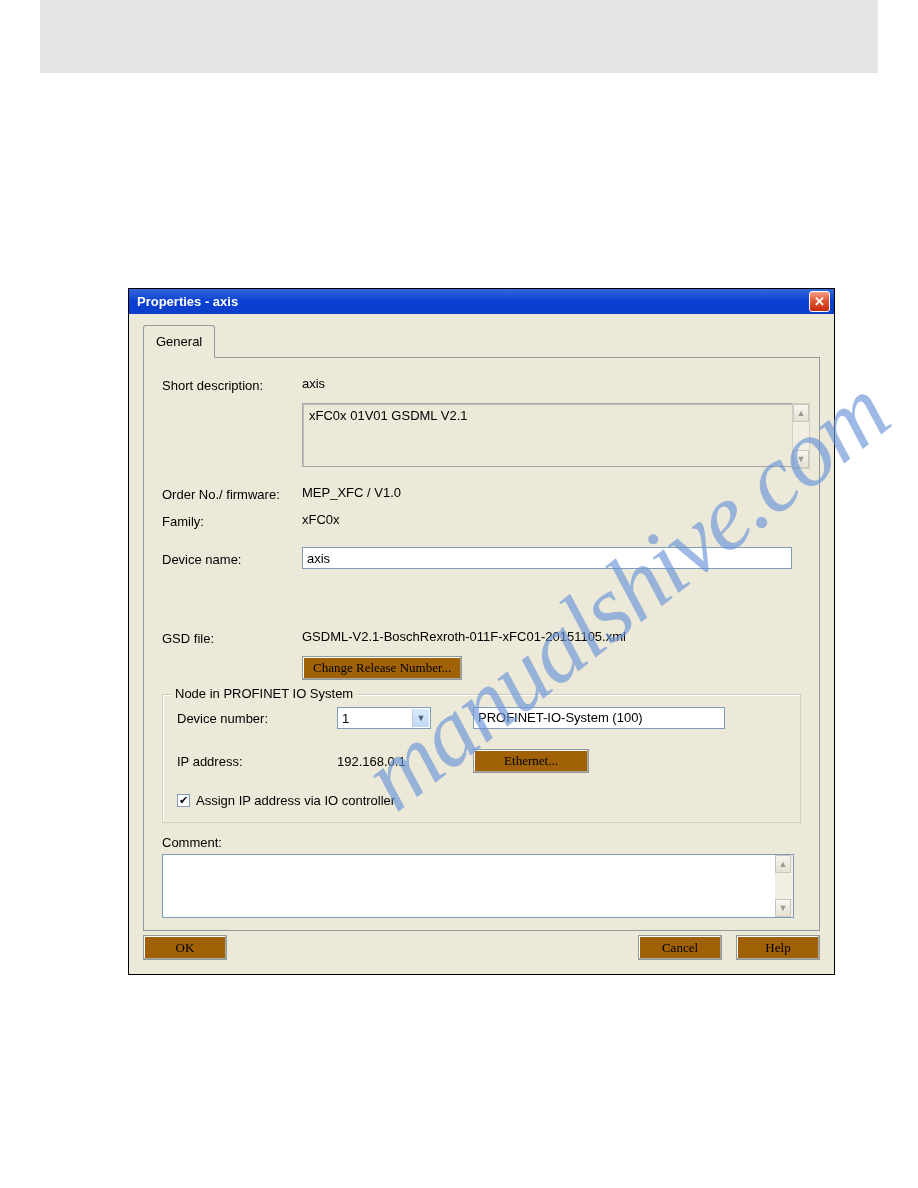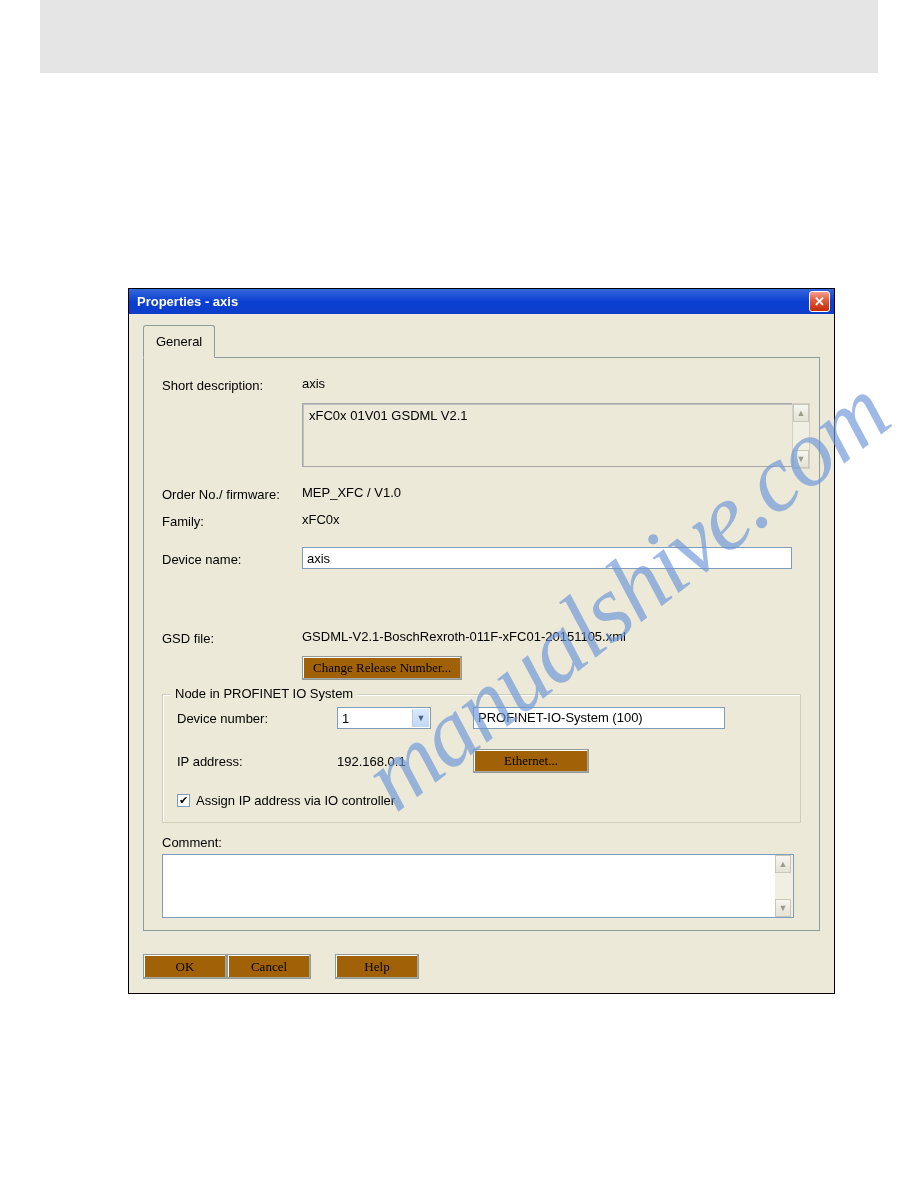--- a/index.html
+++ b/index.html
@@ -161,24 +161,24 @@
     }
     .comment-box {
       width: 632px; height: 64px;
       background: #fff;
       border: 1px solid #7f9db9;
       position: relative;
       margin-top: 4px;
     }
     .comment-box .scrollbar-v { right: 0; top: 0; height: 62px; border: none; }
     .dlg-buttons {
-      display: flex; justify-content: flex-start;
-      margin-top: 23px;
-    }
-    .dlg-buttons .right { display: flex; gap: 24px; }
+      display: flex; justify-content: space-between;
+      margin-top: 4px;
+    }
+    .dlg-buttons .right { display: flex; gap: 14px; }
     .main-btn { width: 84px; height: 25px; }
     .watermark {
       position: absolute;
       left: 180px; top: 250px;
       font-size: 95px;
       color: #6b95d8;
       opacity: 0.65;
       transform: rotate(-38deg);
       font-style: italic;
       font-family: Georgia, 'Times New Roman', serif;

